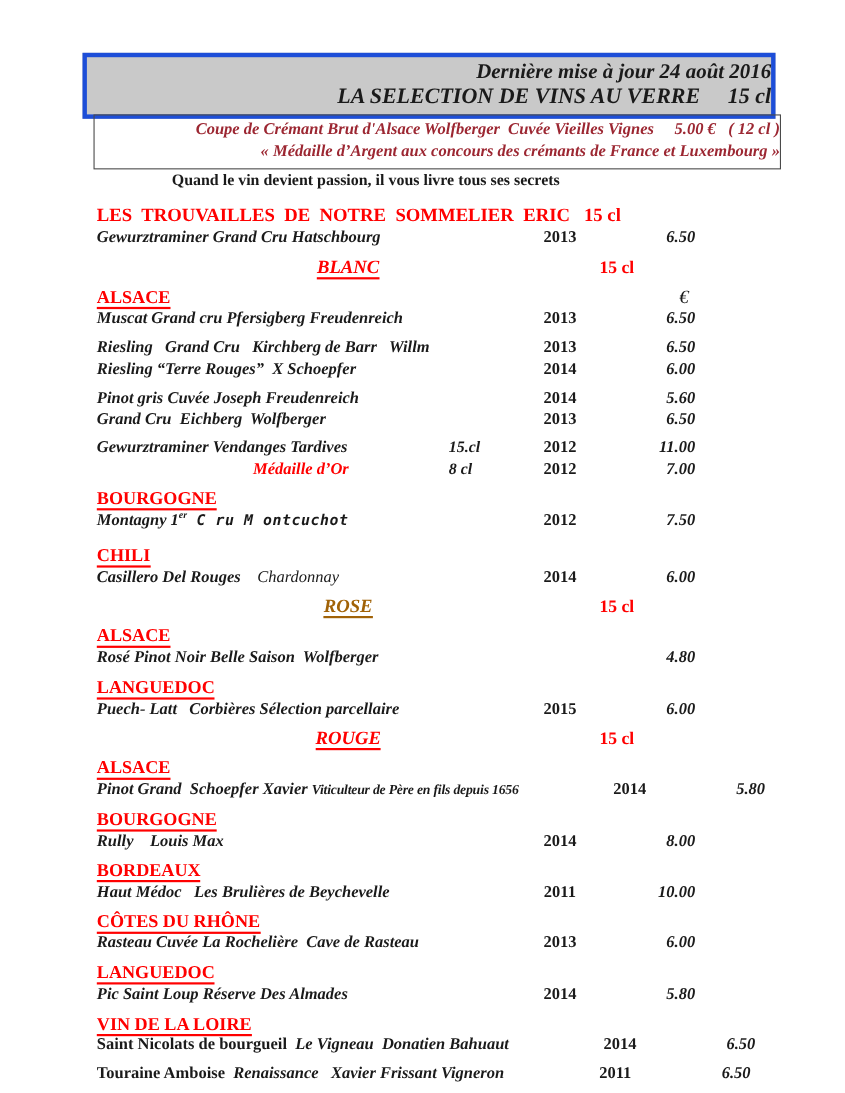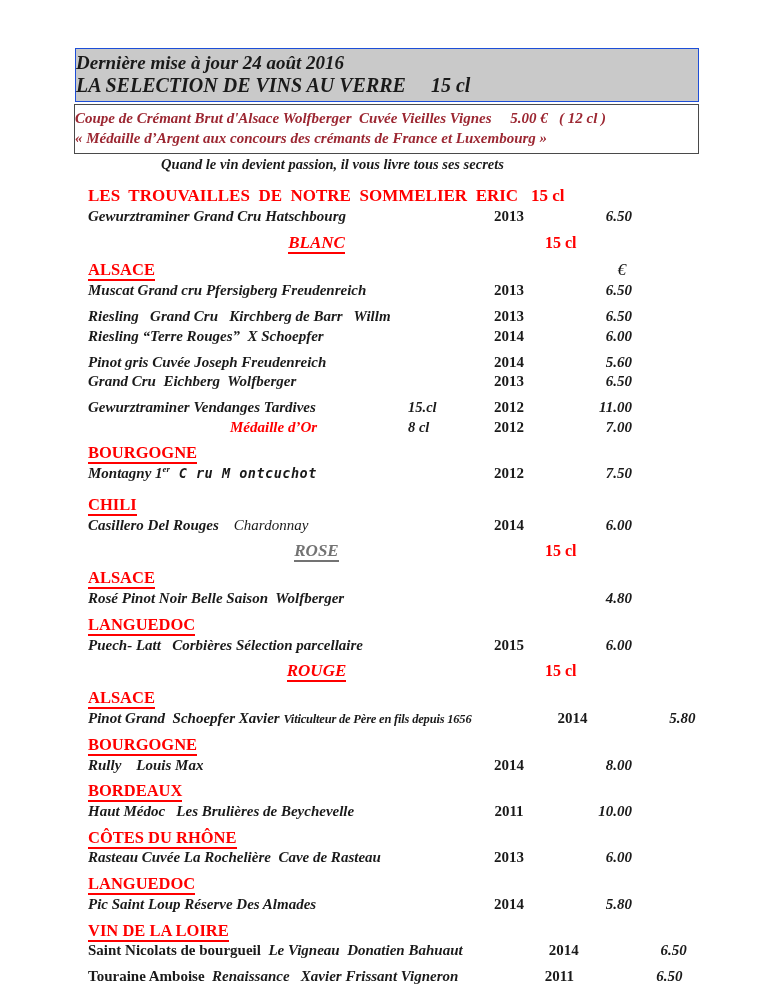--- a/index.html
+++ b/index.html
@@ -5,36 +5,36 @@
   html,body{margin:0;padding:0;background:#ffffff;}
   body{
     width:768px;height:994px;position:relative;overflow:hidden;
     font-family:"Liberation Serif","DejaVu Serif",serif;
     color:#1a1a1a;
   }
   .pre{white-space:pre;}
   
   .top-banner{
     position:absolute;left:75px;top:48px;width:622px;
-    background:#c9c9c9;border:1px solid #1d4ed8;
-    text-align:left;padding:3px 0 4px 0;
+    background:#c9c9c9;border:4px solid #1d4ed8;
+    text-align:right;padding:3px 0 4px 0;
   }
   .top-banner .l1{font-size:19px;font-weight:bold;font-style:italic;}
   .top-banner .l2{font-size:20px;font-weight:bold;font-style:italic;}
   
   .promo-box{
-    position:absolute;left:74px;top:104px;width:625px;
+    position:absolute;left:85px;top:104px;width:625px;
     border:1px solid #4a4a4a;box-sizing:border-box;
-    text-align:left;padding:3px 0 4px 0;
+    text-align:right;padding:3px 0 4px 0;
   }
   .promo-box .pl{font-size:15px;font-weight:bold;font-style:italic;line-height:1.35;}
   
   .tagline{
     position:absolute;left:60px;top:156px;width:545px;
-    text-align:center;font-size:14.5px;font-weight:bold;font-style:italic;
+    text-align:center;font-size:14.5px;font-weight:bold;
   }
   
   .menu-body{position:absolute;left:88px;top:172px;width:544px;}
   .sommelier-title{
     font-size:17px;font-weight:bold;line-height:1.2;margin-top:14px;
   }
   .row{display:grid;grid-template-columns:1fr 46px 90px 88px;align-items:baseline;}
   .row.item{margin-top:2px;line-height:1.18;}
   .row.item.gap{margin-top:8px;}
   .name{font-size:15px;font-weight:bold;font-style:italic;white-space:pre;overflow:visible;}
@@ -145,21 +145,21 @@
       <div class="rt" style="color: rgb(255, 0, 0);"><span class="u">CHILI</span></div>
       <div class="rright"></div>
     </div>
     <div class="row item">
       <div class="name"><span>Casillero Del Rouges</span><span class="seg-plain">    Chardonnay</span></div>
       <div class="vol"></div>
       <div class="year">2014</div>
       <div class="price">6.00</div>
     </div>
     <div class="category">
-      <div class="cat-left"><span class="cat-text" style="color: #737373;">ROSE</span></div>
+      <div class="cat-left"><span class="cat-text" style="color: #a16207;">ROSE</span></div>
       <div class="cat-size pre" style="color: rgb(255, 0, 0);">15 cl</div>
     </div>
     <div class="region">
       <div class="rt" style="color: rgb(255, 0, 0);"><span class="u">ALSACE</span></div>
       <div class="rright"></div>
     </div>
     <div class="row item">
       <div class="name"><span>Rosé Pinot Noir Belle Saison  Wolfberger</span></div>
       <div class="vol"></div>
       <div class="year"></div>

